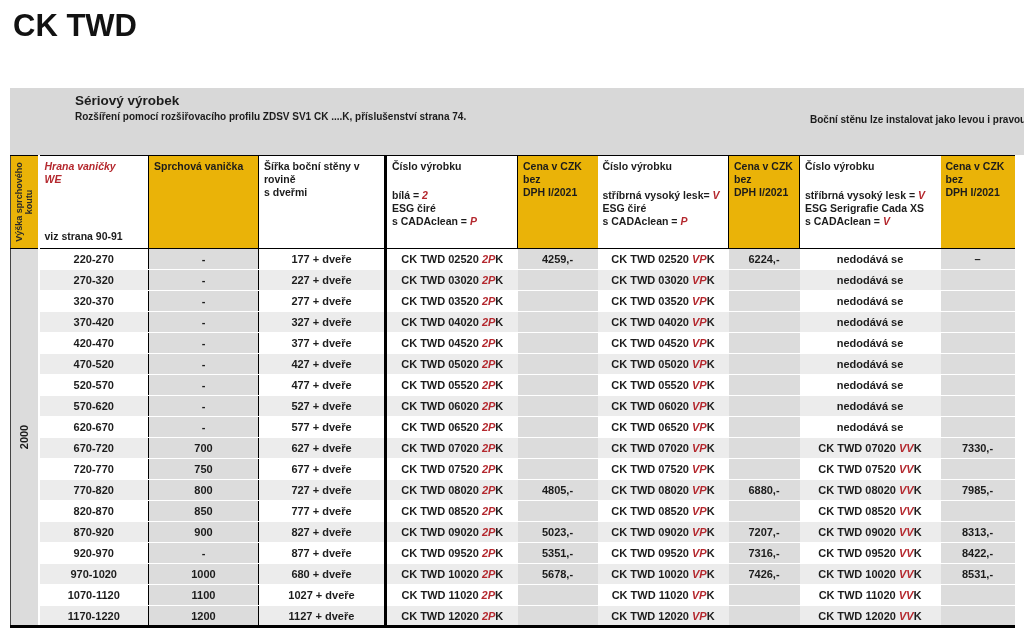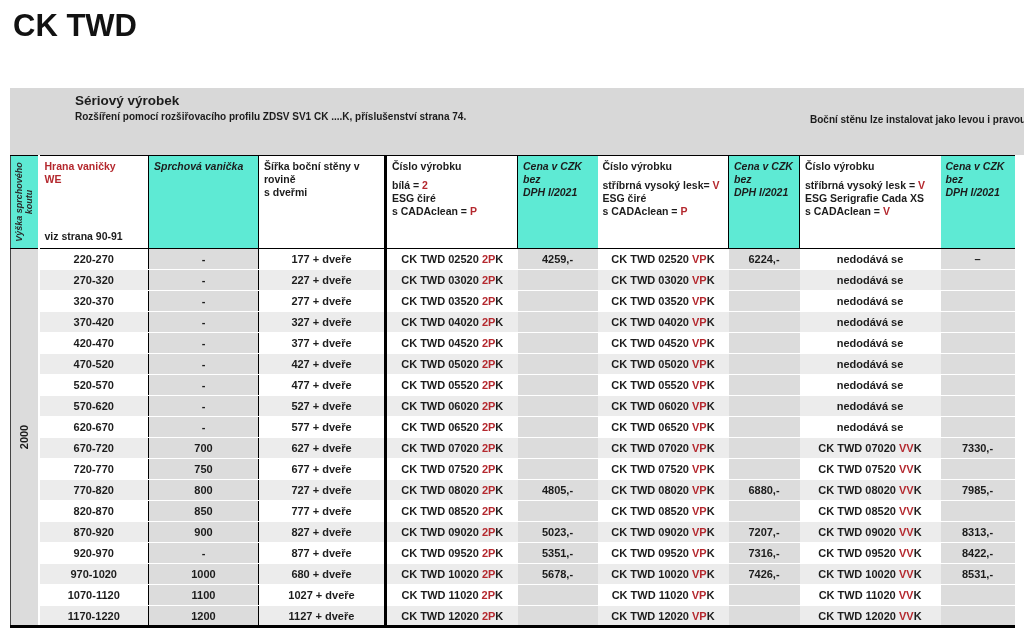--- a/index.html
+++ b/index.html
@@ -20,21 +20,21 @@
     position:absolute;left:10px;top:155px;width:1004px;
     border-collapse:collapse;table-layout:fixed;
     border-top:1px solid #000;border-bottom:3px solid #000;border-left:1px solid #444;
   }
   thead tr{height:93px;}
   th{
     box-sizing:border-box;vertical-align:top;text-align:left;
     font-size:10.5px;line-height:13px;font-weight:bold;
     padding:4px 5px;border-bottom:1px solid #000;
   }
-  th.gray{background:#5eead4;font-style:italic;}
+  th.gray{background:#eab308;}
   th.pre{white-space:pre-line;}
   tbody tr{height:21px;}
   tbody td{
     box-sizing:border-box;font-size:11px;font-weight:bold;text-align:center;vertical-align:middle;
     border-bottom:1px solid #fff;padding:0 2px;overflow:hidden;white-space:nowrap;
   }
   tr.odd td{background:#ffffff;}
   tr.even td{background:#ececec;}
   tbody td.gcol{background:#dcdcdc;}
   tbody td.c1{background:#dcdcdc;}
@@ -46,22 +46,22 @@
   .vlabel{
     position:absolute;left:50%;top:50%;width:88px;
     transform:translate(-50%,-50%) rotate(-90deg);
     text-align:center;font-size:9px;line-height:10px;color:#2a2a2a;
   }
   .vnum{
     position:absolute;left:50%;top:50%;white-space:nowrap;
     transform:translate(-50%,-50%) rotate(-90deg);font-size:11px;
   }
   .c2wrap{display:flex;flex-direction:column;justify-content:space-between;height:83px;}
-  .th-sub{margin-top:6px;}
-  .red{color:#b4282e;}
+  .th-sub{margin-top:16px;}
+  .red{color:#b4282e;font-style:italic;}
 </style>
 </head>
 <body>
 
 <div class="page-title">CK TWD</div>
 
 <div class="band">
   <div class="band-text">
     <div class="band-heading">Sériový výrobek</div>
     <div class="band-line">Rozšíření pomocí rozšiřovacího profilu ZDSV SV1 CK ....K, příslušenství strana 74.</div>

